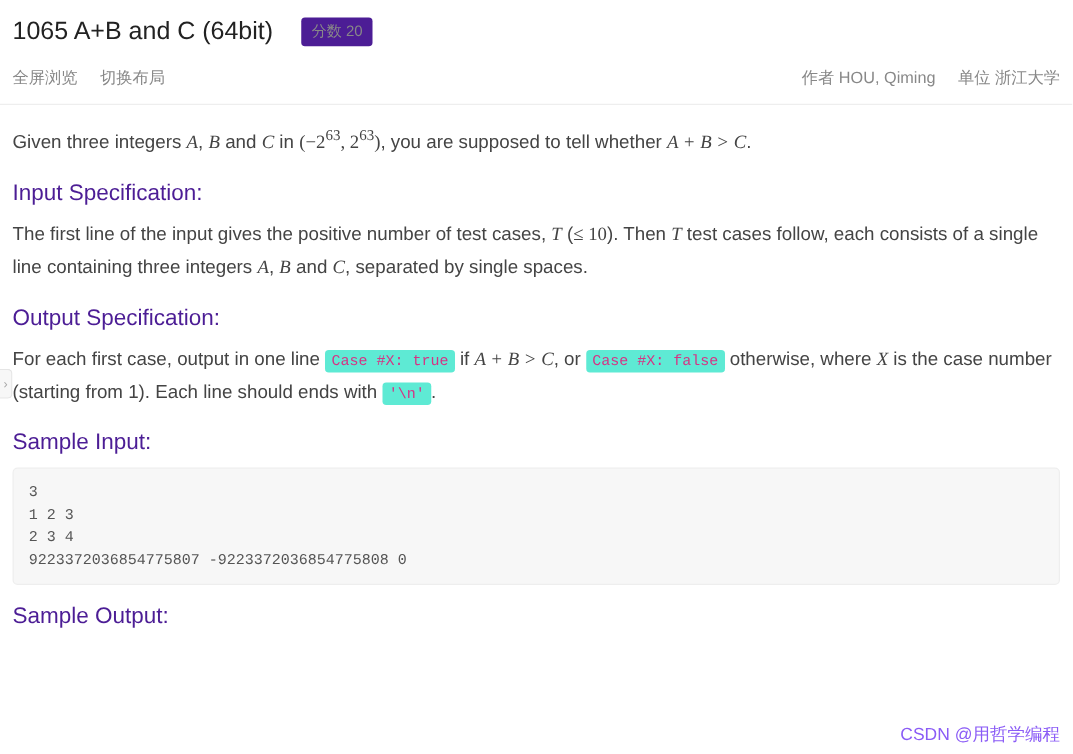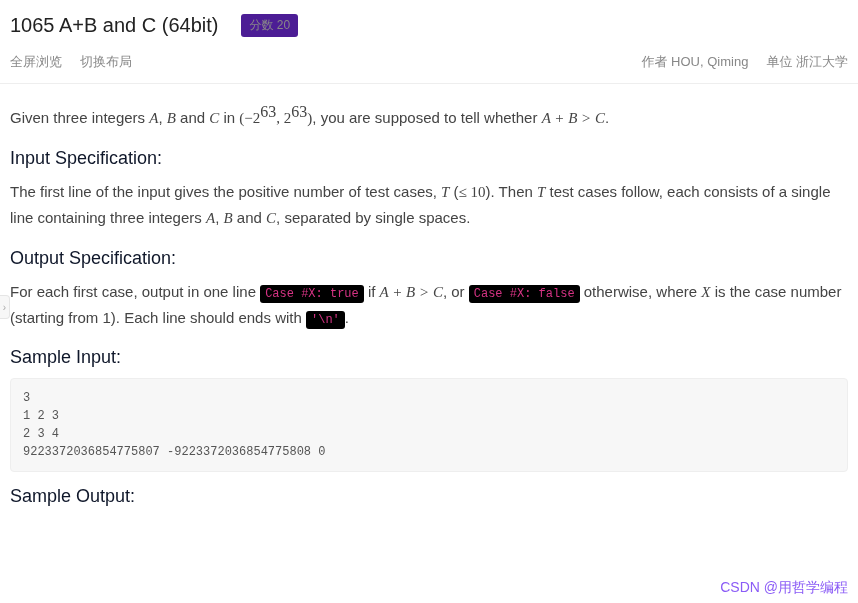--- a/index.html
+++ b/index.html
@@ -45,31 +45,31 @@
   .content { padding: 0 10px; }
   .para {
     font-size: 15px;
     color: #444;
     line-height: 1.7;
     margin-bottom: 16px;
   }
   .section-title {
     font-size: 18px;
     font-weight: 500;
-    color: #0f172a;
+    color: #4c1d95;
     margin: 14px 0 10px 0;
   }
   .math { font-family: "Times New Roman", serif; font-style: italic; }
   .mathn { font-family: "Times New Roman", serif; font-style: normal; }
-  .sup { font-size: 16px; vertical-align: super; font-style: normal; }
+  .sup { font-size: 12px; vertical-align: super; font-style: normal; }
   code.inline {
     font-family: "Courier New", monospace;
     font-size: 12px;
     color: #d63384;
-    background: #000000;
+    background: #5eead4;
     padding: 2px 5px;
     border-radius: 3px;
   }
   pre.sample {
     background: #f7f7f7;
     border: 1px solid #eee;
     border-radius: 4px;
     padding: 10px 12px;
     font-family: "Courier New", monospace;
     font-size: 12px;

